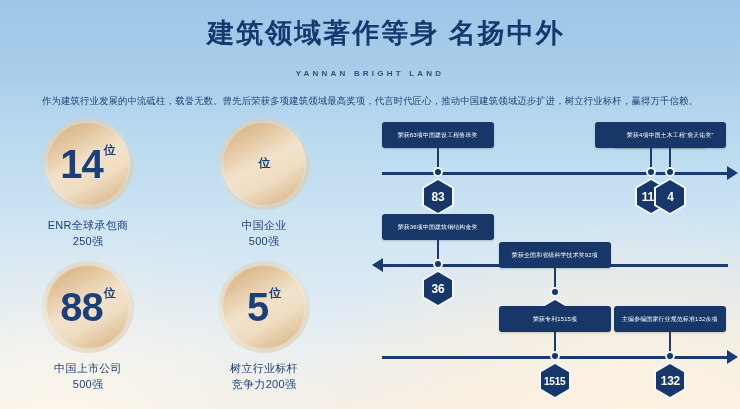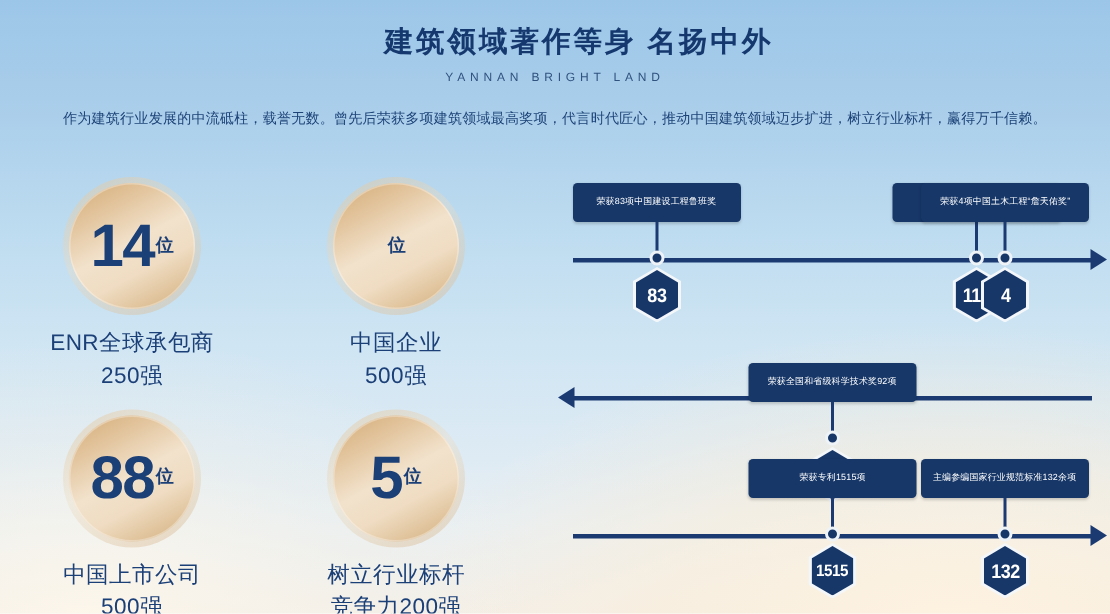--- a/index.html
+++ b/index.html
@@ -10,26 +10,26 @@
       radial-gradient(ellipse 520px 300px at 86% 104%, rgba(255,243,224,0.95) 0%, rgba(252,238,216,0.55) 38%, rgba(240,238,230,0.0) 70%),
       radial-gradient(ellipse 420px 260px at 8% 100%, rgba(255,248,235,0.75) 0%, rgba(248,243,230,0.25) 45%, rgba(255,255,255,0) 72%),
       linear-gradient(180deg,#9cc6e8 0%, #a8cdea 16%, #bedcf0 38%, #cfe5f3 56%, #dceaf4 72%, #e9eff2 86%, #f3efe9 100%);
     position:relative;
   }
   .page { position:relative; width:740px; height:409px; }
 
   
   .header { text-align:center; padding-top:18px; }
   .title {
-    font-size:19px; font-weight:bold; color:#15386e;
+    font-size:27px; font-weight:bold; color:#15386e;
     letter-spacing:2px; line-height:1.15;margin-left:32px;
   }
   .subtitle-en {
-    margin-top:7px; font-size:8px; color:#30527f;
-    letter-spacing:3.2px; font-weight:normal;
+    margin-top:20px; font-size:8px; color:#30527f;
+    letter-spacing:3.2px; font-weight:bold;
   }
   .desc {
     margin-top:17px; text-align:center;
     font-size:9.5px; color:#1d4378; letter-spacing:0.15px;
     white-space:nowrap; transform:scaleX(0.985); transform-origin:center;
   }
 
   
   .stats {
     position:absolute; left:0; top:118px; width:352px;
@@ -43,28 +43,28 @@
   }
   .coin {
     position:absolute; inset:4px; border-radius:50%;
     background:linear-gradient(152deg,#d2ab79 0%, #e0c096 20%, #f2e2cc 48%, #efdcc2 66%, #dcbd92 88%, #cfa571 100%);
     box-shadow: inset 0 0 0 1px rgba(255,255,255,0.30);
     display:flex; align-items:center; justify-content:center;
   }
   .coin-num {
     font-size:40px; font-weight:bold; color:#1b3f77;
     line-height:1; letter-spacing:-1px;
-    display:flex; align-items:center;
+    display:flex; align-items:flex-start;
   }
   .coin-unit {
     font-size:12px; font-weight:bold; color:#1b3f77;
     margin-left:1px; margin-bottom:3px; letter-spacing:0;
   }
   .stat-label {
-    margin-top:8px; font-size:15px; color:#1b3f77;
+    margin-top:8px; font-size:11px; color:#1b3f77;
     line-height:1.45; font-weight:500; letter-spacing:0.3px;
   }
 
   
   .timeline { position:absolute; left:370px; top:122px; width:370px; height:280px; }
   .tl-row { position:relative; height:92px; }
   .tl-line {
     position:absolute; left:12px; right:12px; top:50px;
     height:3px; background:#1b3a72;
   }
@@ -242,20 +242,33 @@
             <span class="hex-num">4</span>
           </div>
         </div>
       </div>
     </div>
 
     <div class="tl-row">
       <div class="tl-line"></div>
       <div class="arrow-l"></div>
 
+      <div class="node" style="left:68px;">
+        <div class="node-card">
+          <div class="node-card-text">荣获36项中国建筑钢结构金奖</div>
+        </div>
+        <div class="node-stem"></div>
+        <div class="node-dot"></div>
+        <div class="hex-wrap">
+          <div class="hex-outer"></div>
+          <div class="hex">
+            <span class="hex-num">36</span>
+          </div>
+        </div>
+      </div>
 
       <div class="node" style="left:185px;margin-top:28px;">
         <div class="node-card">
           <div class="node-card-text">荣获全国和省级科学技术奖92项</div>
         </div>
         <div class="node-stem"></div>
         <div class="node-dot"></div>
         <div class="hex-wrap">
           <div class="hex-outer"></div>
           <div class="hex">

